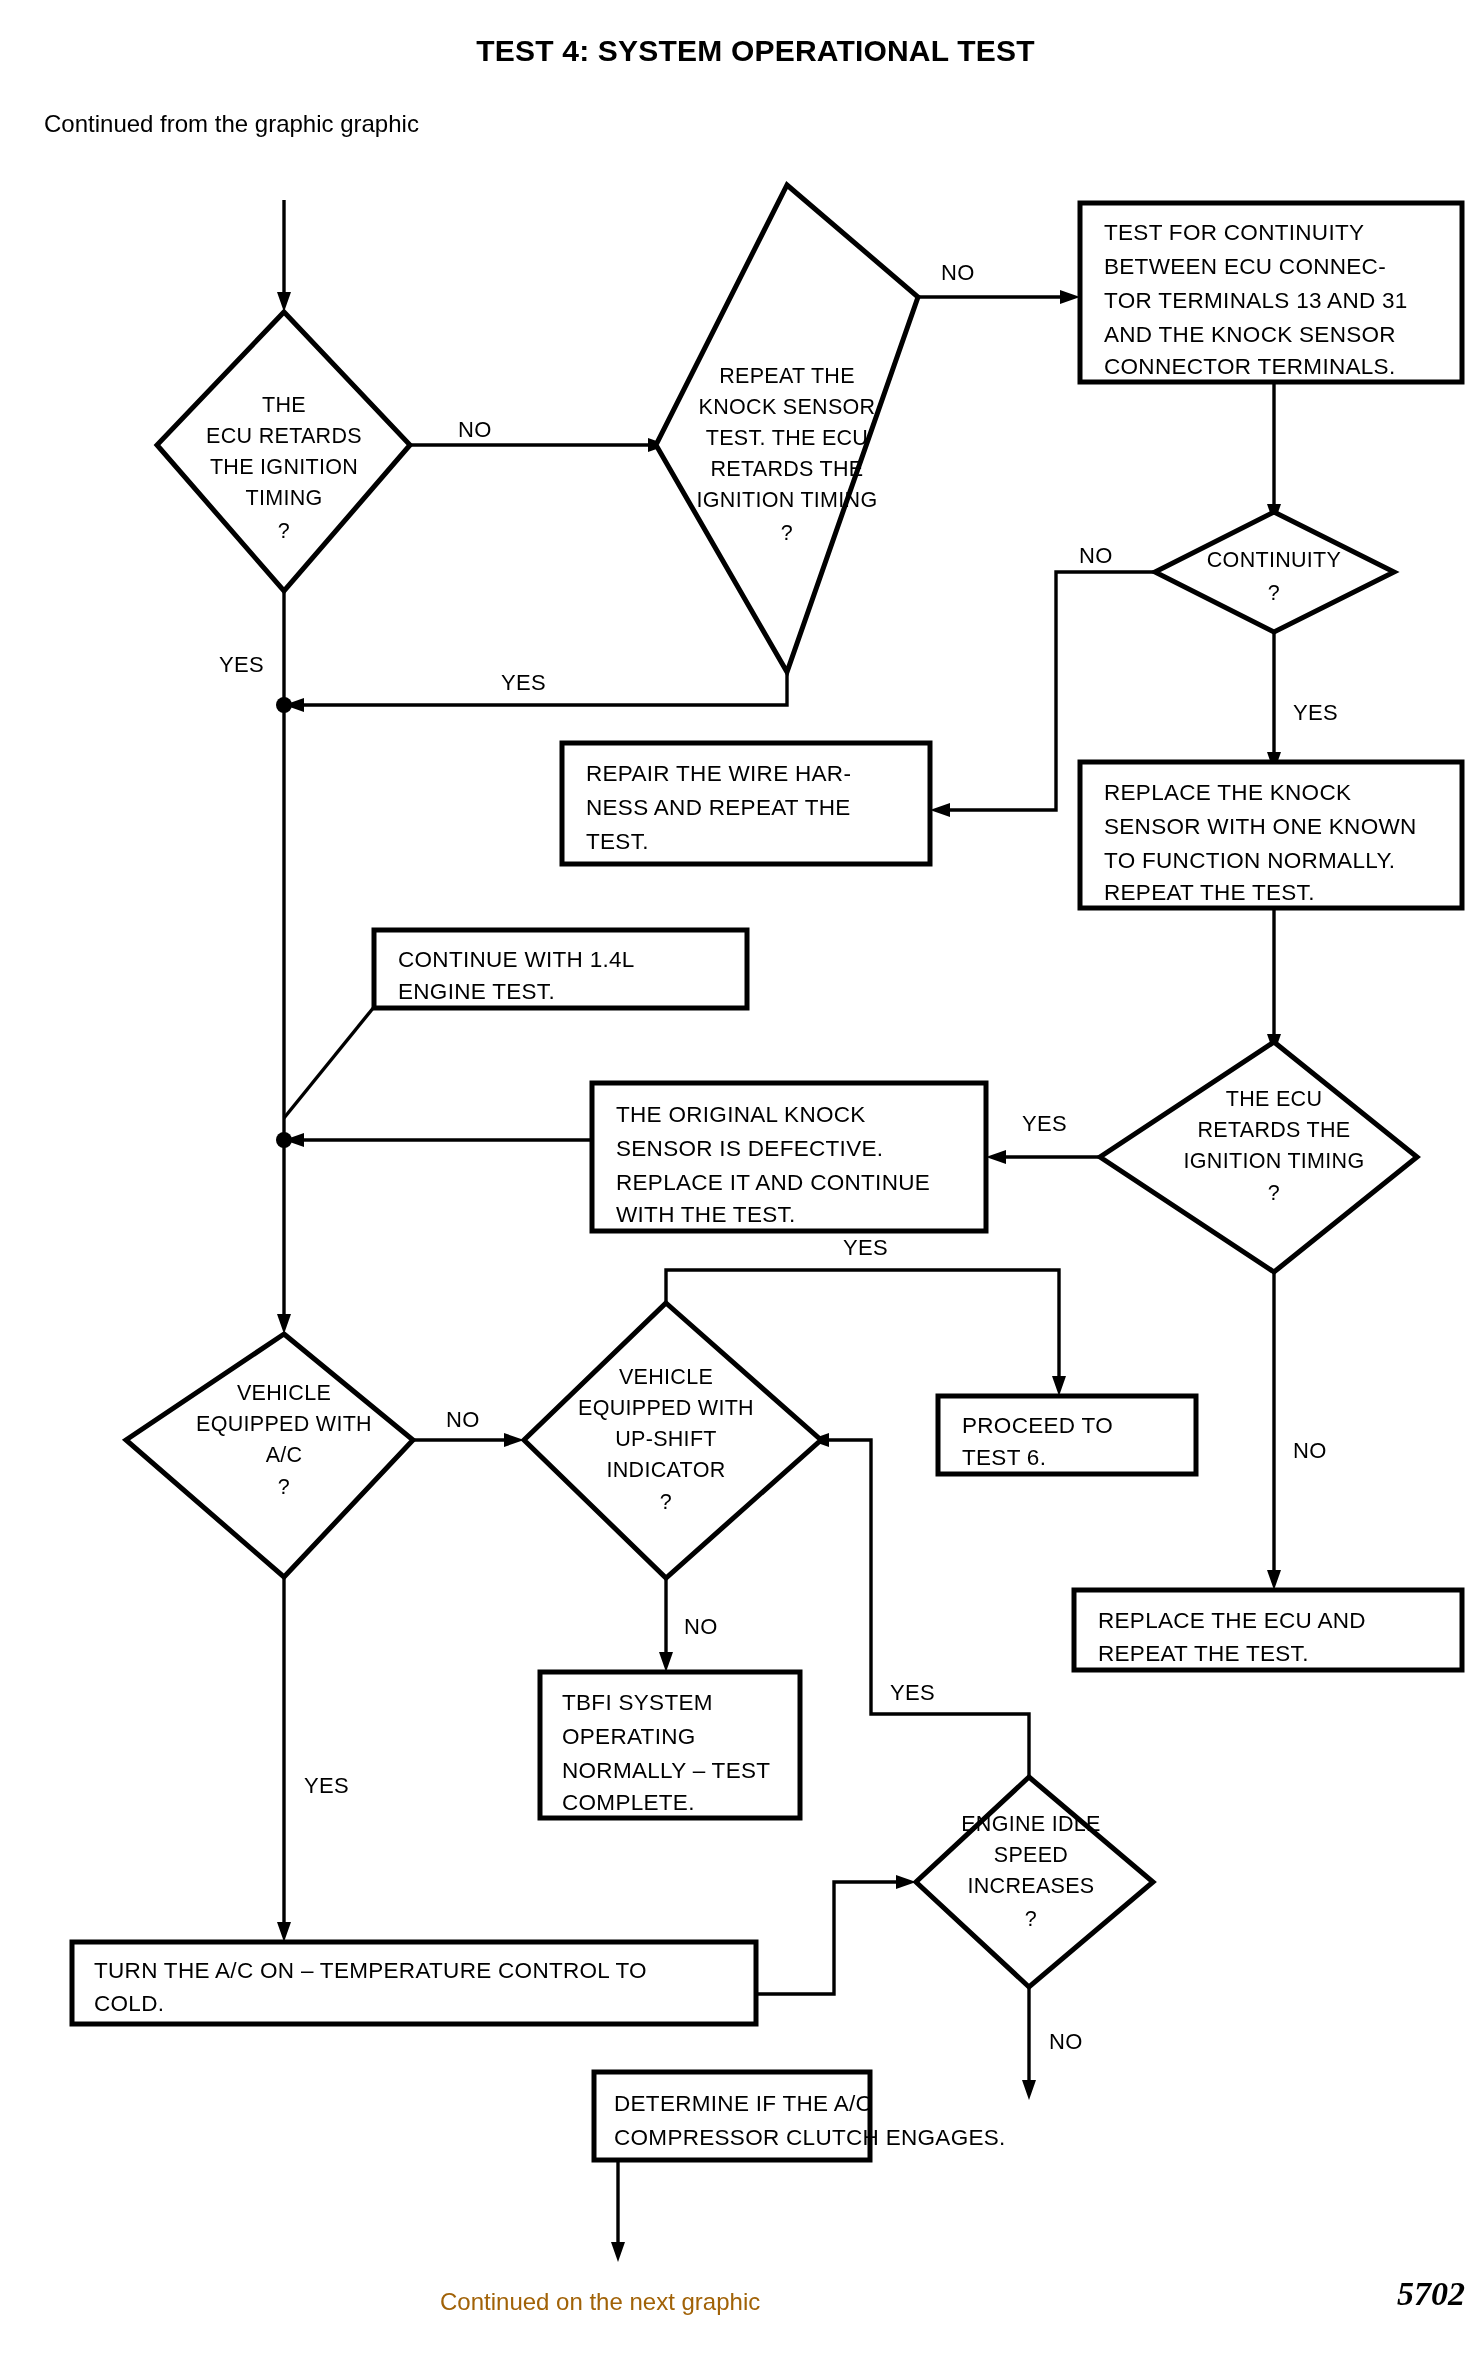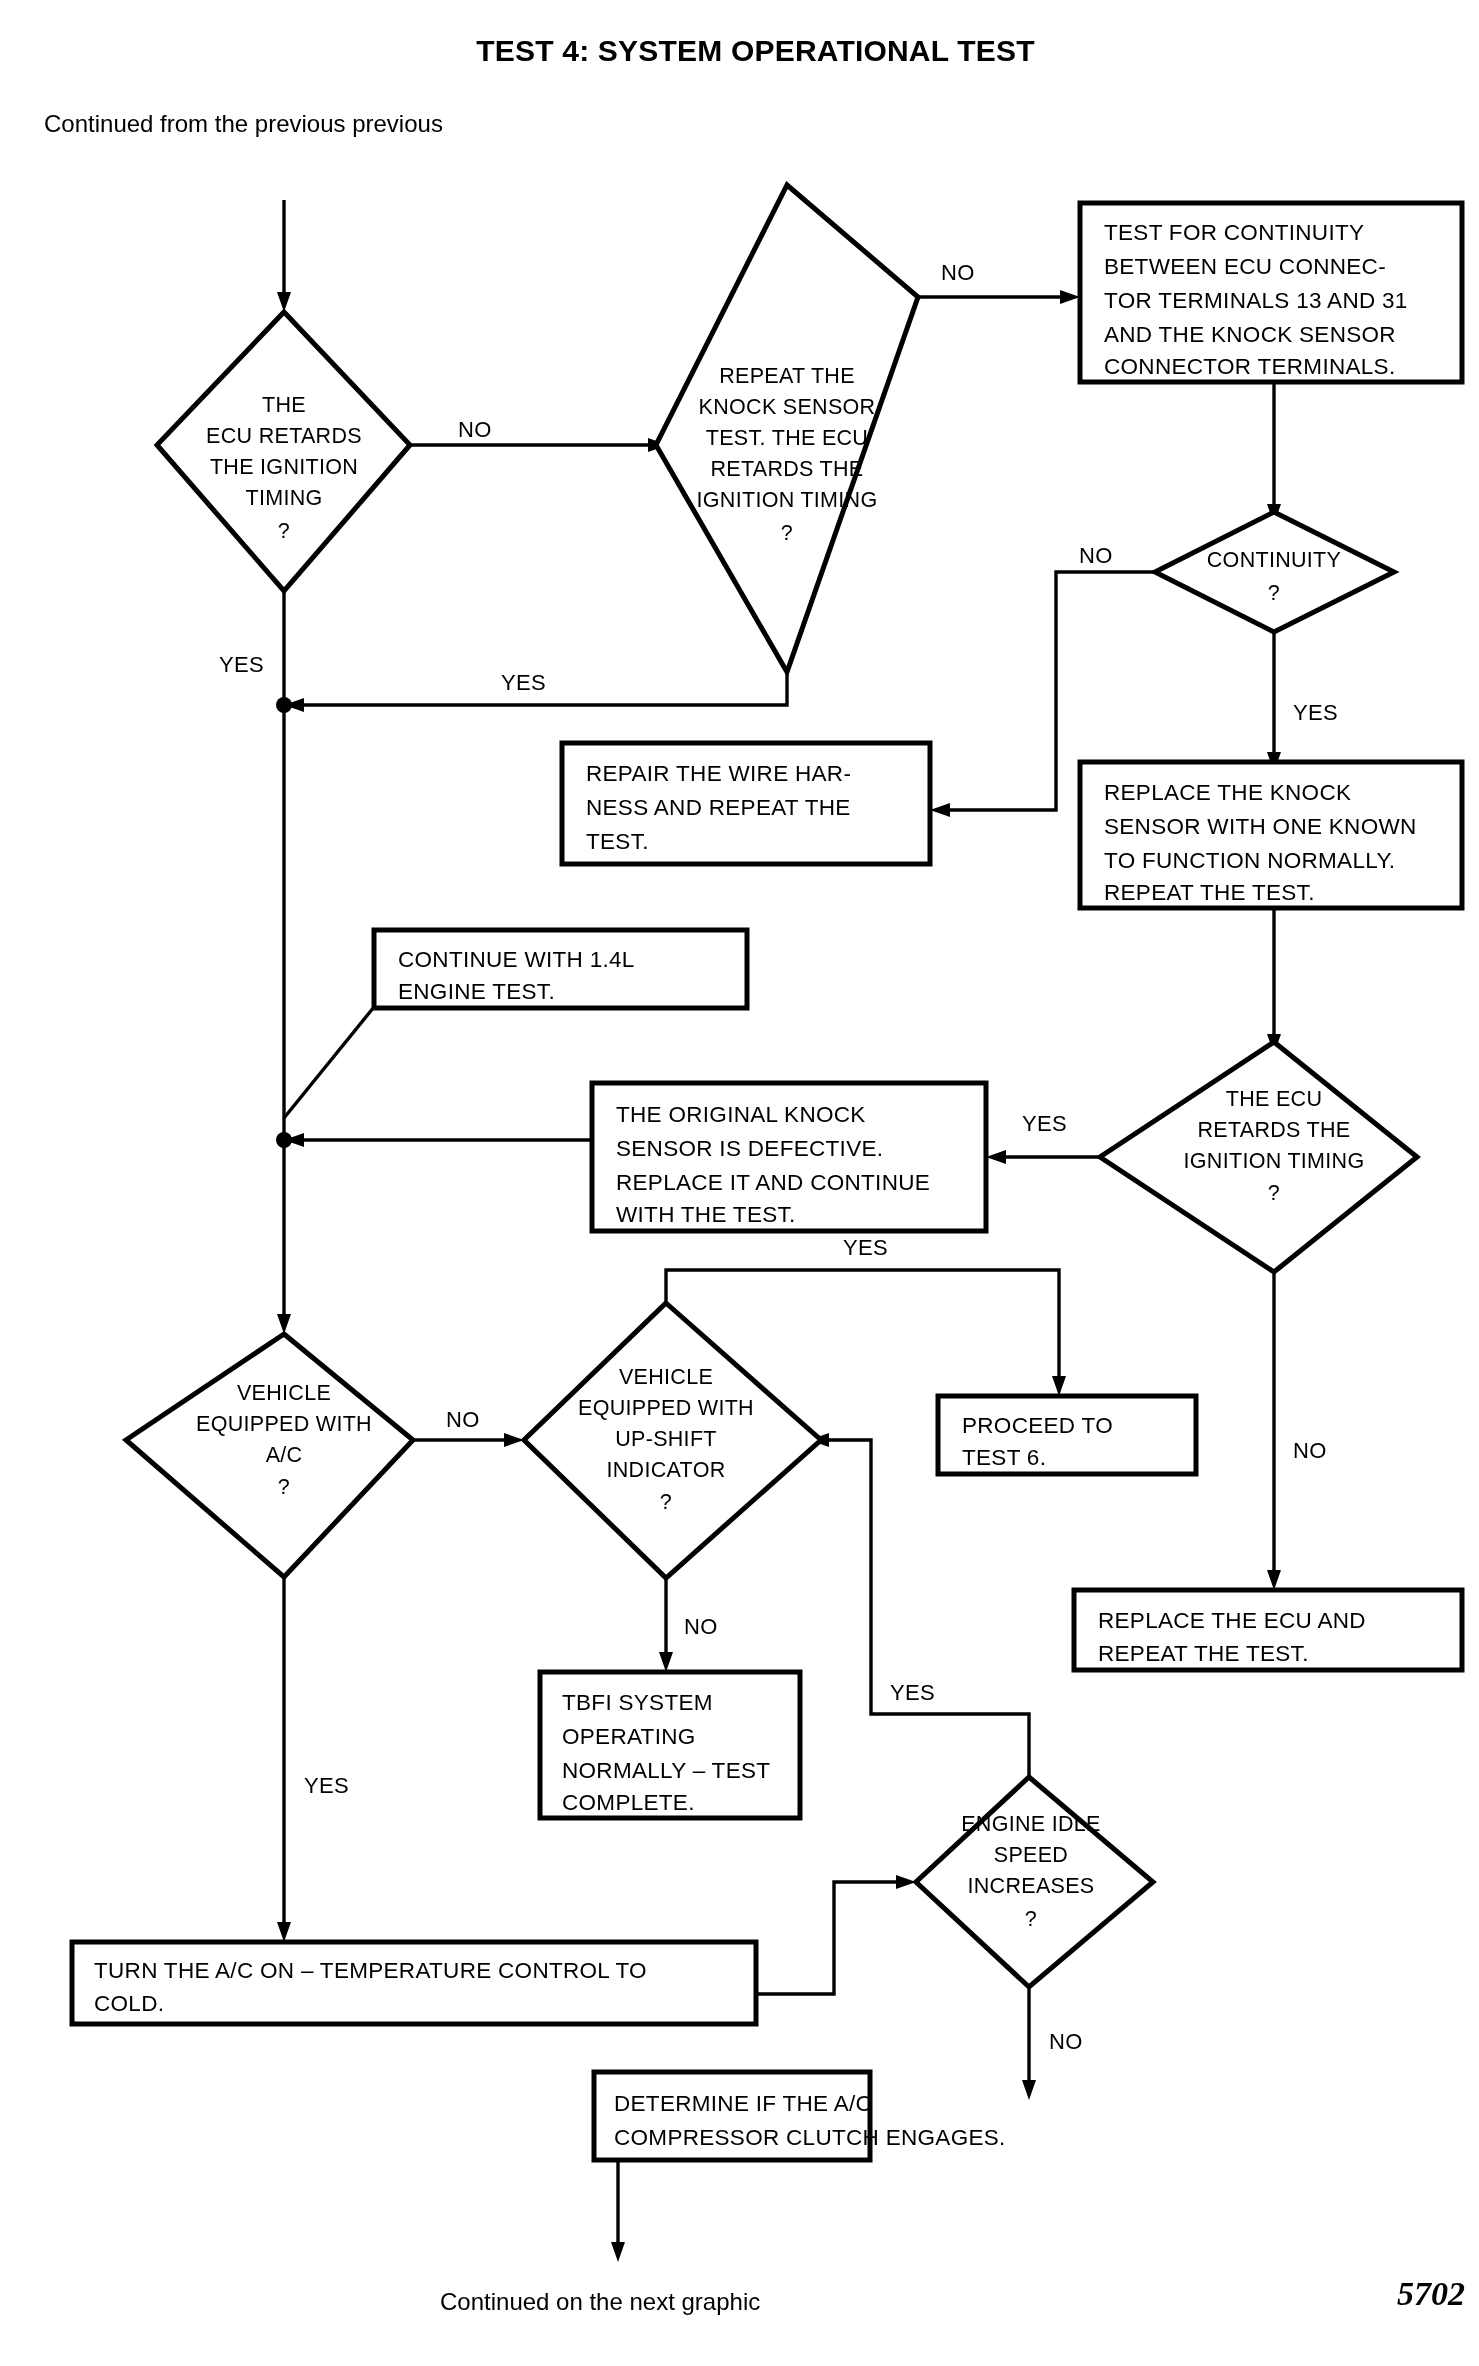--- a/index.html
+++ b/index.html
@@ -42,21 +42,21 @@
     left: 28px;
     top: 110px;
     font-size: 24px;
     color: #000;
   }
   .cont-bottom {
     position: absolute;
     left: 424px;
     top: 2288px;
     font-size: 24px;
-    color: #000000;
+    color: #a16207;
   }
   .fig-num {
     position: absolute;
     right: 30px;
     top: 2275px;
     font-size: 34px;
     font-style: italic;
     font-weight: bold;
     font-family: "Liberation Serif", serif;
     color: #000;
@@ -110,21 +110,21 @@
 </style>
 </head>
 <body>
 
 <div id="page">
 
   <div class="title-block">
     <div class="title-line1">TEST 4: SYSTEM OPERATIONAL TEST</div>
   </div>
 
-  <div class="cont-top">Continued from the previous previous</div>
+  <div class="cont-top">Continued from the graphic graphic</div>
 
   <svg class="flow" viewBox="0 0 1479 2366">
 
     <g>
       <path class="conn" d="M 268 200 L 268 300"></path>
       <polygon class="arrowhead" points="268,312 261,292 275,292"></polygon>
     </g>
 
     <g>
       <path class="conn" d="M 394 445 L 640 445"></path>

